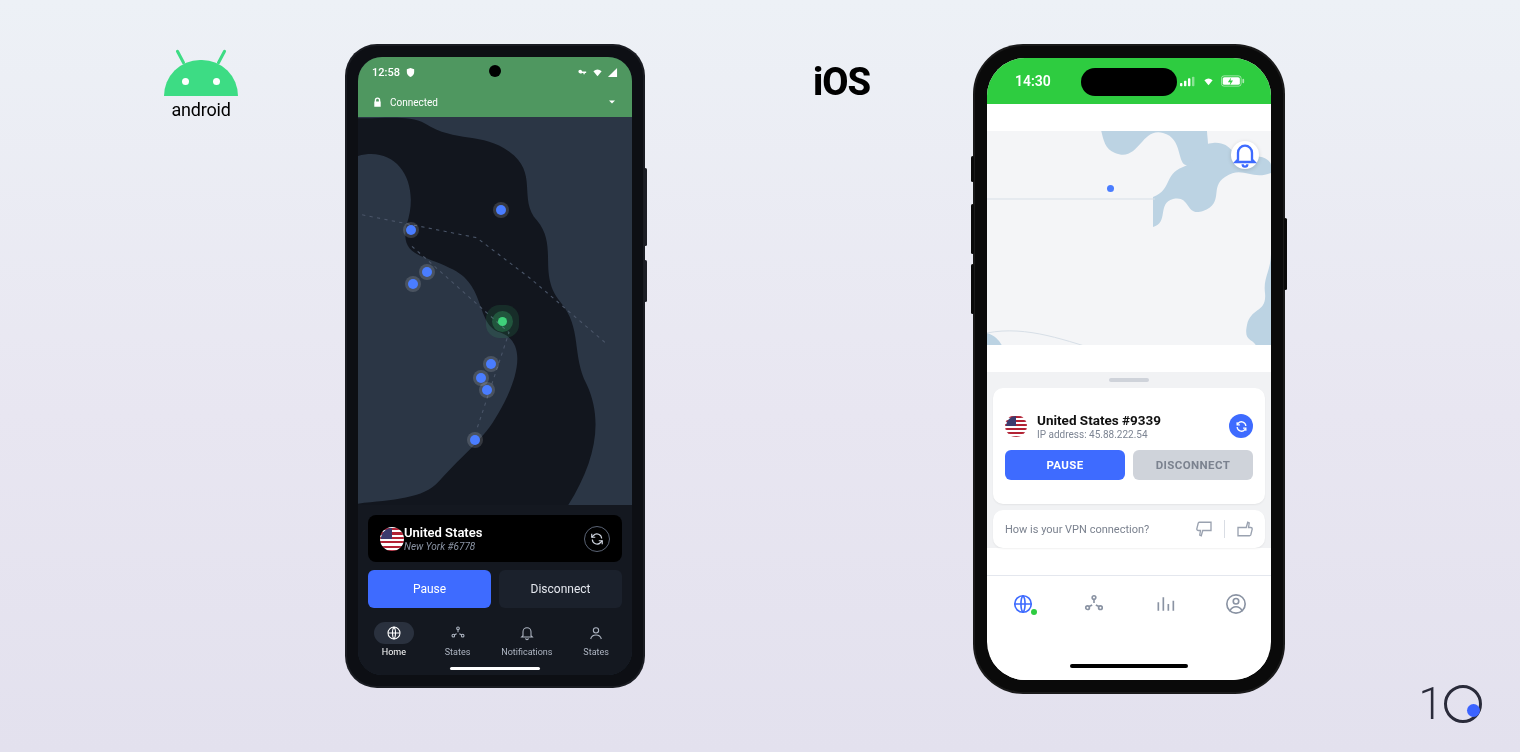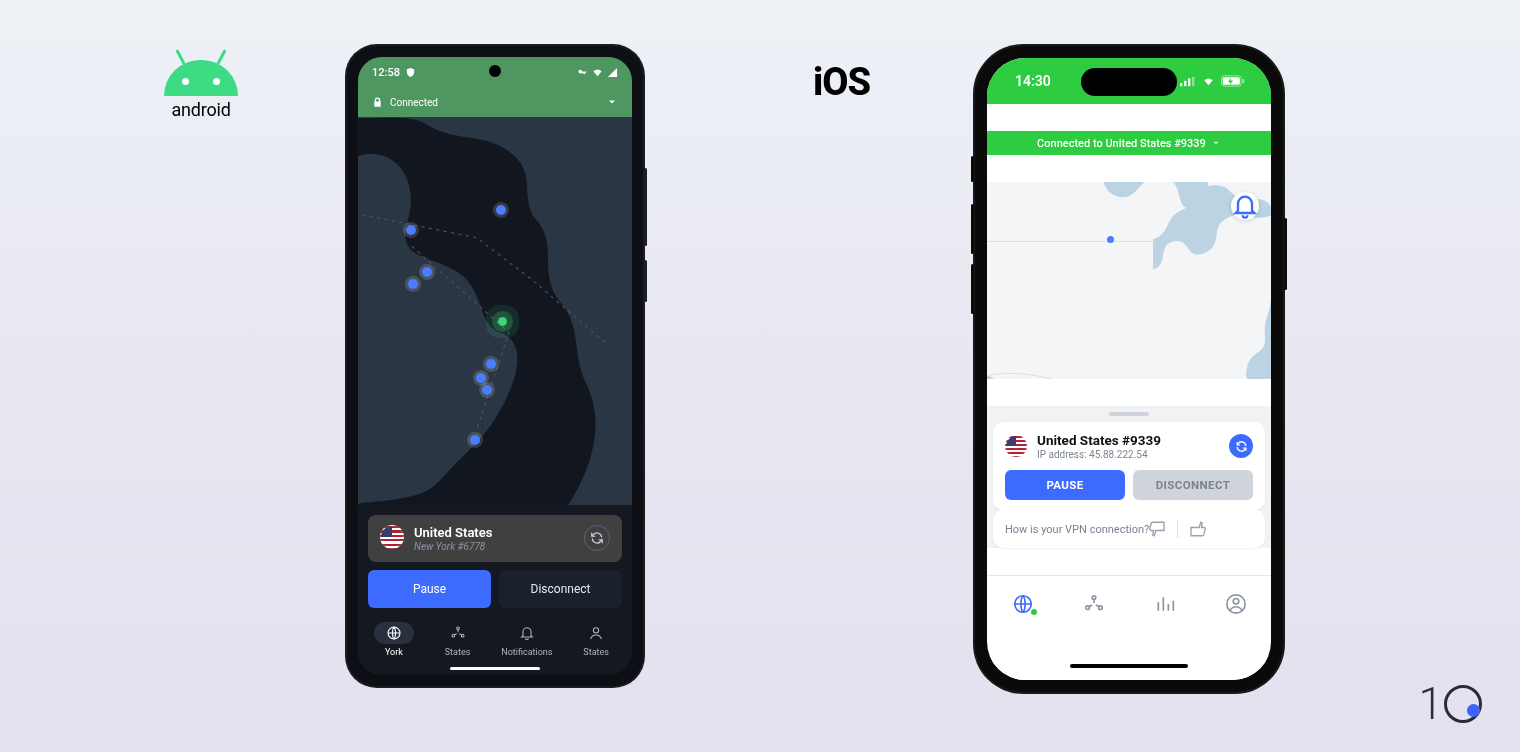--- a/index.html
+++ b/index.html
@@ -43,21 +43,21 @@
 
 
 .a-map { flex: 1; position: relative; background: #232e3c; overflow: hidden; }
 .a-map svg { position: absolute; inset: 0; width: 100%; height: 100%; }
 .pin { position: absolute; width: 10px; height: 10px; border-radius: 50%; box-shadow: 0 0 0 3px rgba(255,255,255,0.15); }
 .pin.blue { background: #4a7dff; }
 .pin.green { background: #3fd27a; box-shadow: 0 0 0 6px rgba(63,210,122,0.25), 0 0 0 12px rgba(63,210,122,0.12); width: 9px; height: 9px; }
 
 
 .a-sheet { background: #141820; padding: 10px 10px 6px; }
-.a-card { background: #404040; border-radius: 8px; padding: 10px 12px; display: flex; gap: 10px; margin-bottom: 8px; }
+.a-card { background: #000000; border-radius: 8px; padding: 10px 12px; display: flex; align-items: center; margin-bottom: 8px; }
 .flag-us { width: 24px; height: 24px; border-radius: 50%; background:
  linear-gradient(#b22234 0 10%, #fff 10% 20%, #b22234 20% 30%, #fff 30% 40%, #b22234 40% 50%, #fff 50% 60%, #b22234 60% 70%, #fff 70% 80%, #b22234 80% 90%, #fff 90% 100%);
  position: relative; overflow: hidden; flex-shrink: 0; border: 1px solid rgba(255,255,255,0.15); background-size: 100% 100%; }
 .flag-us::before { content:""; position:absolute; left:0; top:0; width:52%; height:52%; background:#3c3b6e; }
 .a-card-texts { flex:1; color:#fff; }
 .a-card-title { font-size: 13px; font-weight: 600; }
 .a-card-sub { font-size: 10px; color: #8a93a3; margin-top:1px;font-style:italic; }
 .a-refresh { width: 26px; height: 26px; border: 1.5px solid #5a6374; border-radius: 50%; display:flex; align-items:center; justify-content:center; }
 .a-btns { display:flex; gap:8px; }
 .a-btn { flex:1; height: 38px; border-radius: 6px; font-size: 12px; display:flex; align-items:center; justify-content:center; cursor:pointer; }
@@ -86,31 +86,31 @@
 .i-status-right { display:flex; align-items:center; gap:5px; }
 
 .i-conn { height:24px; background:#2ecc40; display:flex; align-items:center; justify-content:center; gap:5px; color:#fff; font-size:11px; font-weight:500; }
 
 .i-map { flex:1; position:relative; background:#f4f5f7; overflow:hidden; }
 .i-map svg { position:absolute; inset:0; width:100%; height:100%; }
 .i-bell { position:absolute; right:12px; top:10px; width:28px; height:28px; background:#fff; border-radius:50%; display:flex; align-items:center; justify-content:center; box-shadow:0 1px 4px rgba(0,0,0,0.15); cursor:pointer; }
 
 .i-sheet-wrap { background:#f1f2f4; padding:6px 6px 0; }
 .i-handle { width:40px; height:4px; background:#cfd3da; border-radius:3px; margin:0 auto 6px; }
-.i-card { background:#fff; border-radius:10px; padding:10px 12px; box-shadow:0 1px 2px rgba(0,0,0,0.06); }
+.i-card { background:#fff; border-radius:10px; padding:24px 12px; box-shadow:0 1px 2px rgba(0,0,0,0.06); }
 .i-row { display:flex; align-items:center; gap:10px; }
 .i-row .txt { flex:1; }
 .i-title { font-size:13.5px; font-weight:700; color:#111; }
 .i-sub { font-size:10px; color:#7d8593; margin-top:1px; }
 .i-swap { width:24px; height:24px; background:#3e6bff; border-radius:50%; display:flex; align-items:center; justify-content:center; cursor:pointer; }
 .i-btns { display:flex; gap:8px; margin-top:10px; }
 .i-btn { flex:1; height:30px; border-radius:6px; font-size:11.5px; font-weight:700; letter-spacing:0.4px; display:flex; align-items:center; justify-content:center; cursor:pointer; }
 .i-btn.primary { background:#3e6bff; color:#fff; }
 .i-btn.secondary { background:#cfd3da; color:#7b828f; }
-.i-feedback { background:#fff; border-radius:10px; padding:10px 12px; display:flex; align-items:center; color:#7b828f; font-size:11px; box-shadow:0 1px 2px rgba(0,0,0,0.06); }
+.i-feedback { background:#fff; border-radius:10px; margin-top:6px; padding:10px 12px; display:flex; align-items:center; justify-content:space-between; color:#7b828f; font-size:11px; box-shadow:0 1px 2px rgba(0,0,0,0.06); }
 .i-fb-icons { display:flex; align-items:center; gap:10px; }
 .i-fb-icons .sep { width:1px; height:18px; background:#d9dde4; }
 
 .i-tabs { height:56px; background:#fff; border-top:1px solid #e4e7ee; display:flex; justify-content:space-around; align-items:center; }
 .i-tab { width:40px; height:40px; display:flex; align-items:center; justify-content:center; cursor:pointer; color:#8a93a3; position:relative; }
 .i-tab.active { color:#3e6bff; }
 .i-tab.active::after { content:""; position:absolute; right:6px; bottom:9px; width:6px; height:6px; background:#2ecc40; border-radius:50%; }
 .i-gesture { height:22px; background:#fff; display:flex; align-items:flex-start; justify-content:center; padding-top:6px; }
 .i-gesture-bar { width:118px; height:4px; background:#000; border-radius:3px; }
 </style>
@@ -215,21 +215,21 @@
     </div>
 
     <div class="a-nav">
       <div class="a-nav-item active">
         <span class="pill">
             <svg width="16" height="16" viewBox="0 0 24 24" fill="none" stroke="#fff" stroke-width="1.6">
               <circle cx="12" cy="12" r="9"></circle>
               <path d="M3 12h18M12 3c3 3 3 15 0 18M12 3c-3 3-3 15 0 18"></path>
             </svg>
           </span>
-        <span>York</span>
+        <span>Home</span>
       </div>
       <div class="a-nav-item">
         <span class="pill">
             <svg width="16" height="16" viewBox="0 0 24 24" fill="none" stroke="#aeb5c2" stroke-width="1.6">
               <circle cx="12" cy="5" r="2"></circle>
               <circle cx="5" cy="16" r="2"></circle>
               <circle cx="19" cy="16" r="2"></circle>
               <path d="M12 7v4M10 13l-4 2M14 13l4 2"></path>
             </svg>
           </span>
@@ -281,26 +281,20 @@
           </svg>
         <svg width="24" height="12" viewBox="0 0 28 13">
             <rect x="0.5" y="0.5" width="23" height="12" rx="3" fill="none" stroke="#fff" stroke-opacity="0.6"></rect>
             <rect x="25" y="4" width="2" height="5" rx="1" fill="#fff" fill-opacity="0.6"></rect>
             <rect x="2" y="2" width="20" height="9" rx="2" fill="#fff"></rect>
             <path d="M12 2l-4 6h3l-1 4 4-6h-3l1-4z" fill="#2ecc40"></path>
           </svg>
       </div>
     </div>
 
-    <div class="i-conn">
-      <span>Connected to United States #9339</span>
-      <svg width="10" height="10" viewBox="0 0 24 24" fill="#d9f3e0">
-          <path d="M6 9l6 6 6-6z"></path>
-        </svg>
-    </div>
 
     <div class="i-map">
       <svg viewBox="0 0 284 370" preserveAspectRatio="xMidYMid slice">
         <rect width="284" height="370" fill="#f4f5f7"></rect>
 
         <path d="M0 0 H284 V40 C260 60 240 48 226 62 C210 78 234 96 208 110 C186 122 200 86 176 80 C154 74 152 110 128 100 C108 92 122 64 96 56 C74 50 66 86 44 72 C24 60 30 30 0 36 Z" fill="#bcd3e3"></path>
 
         <path d="M284 120 C264 128 256 112 238 124 C222 134 238 150 216 158 C198 164 204 142 186 146 C170 150 182 170 166 174 L166 144 C186 136 176 122 196 114 C216 106 204 92 226 90 C248 88 244 110 266 104 C276 102 284 108 284 112 Z" fill="#bcd3e3"></path>
         <path d="M284 200 V370 H264 C270 350 252 352 256 332 C260 314 276 320 272 300 C268 282 256 292 260 272 C264 254 280 260 278 240 C276 224 284 218 284 200 Z" fill="#bcd3e3"></path>
 

